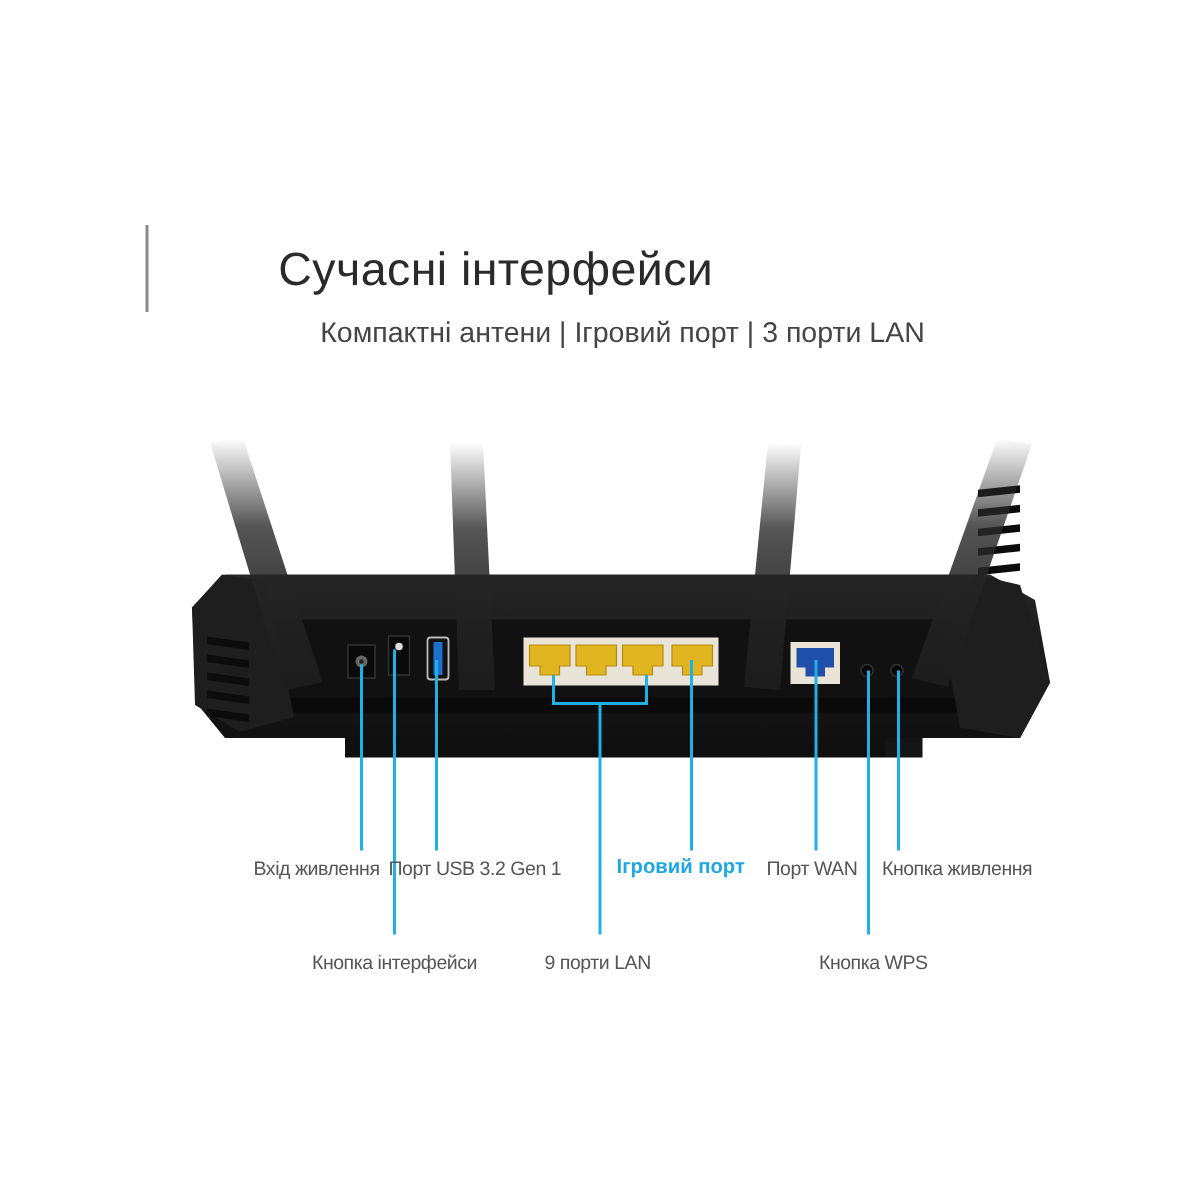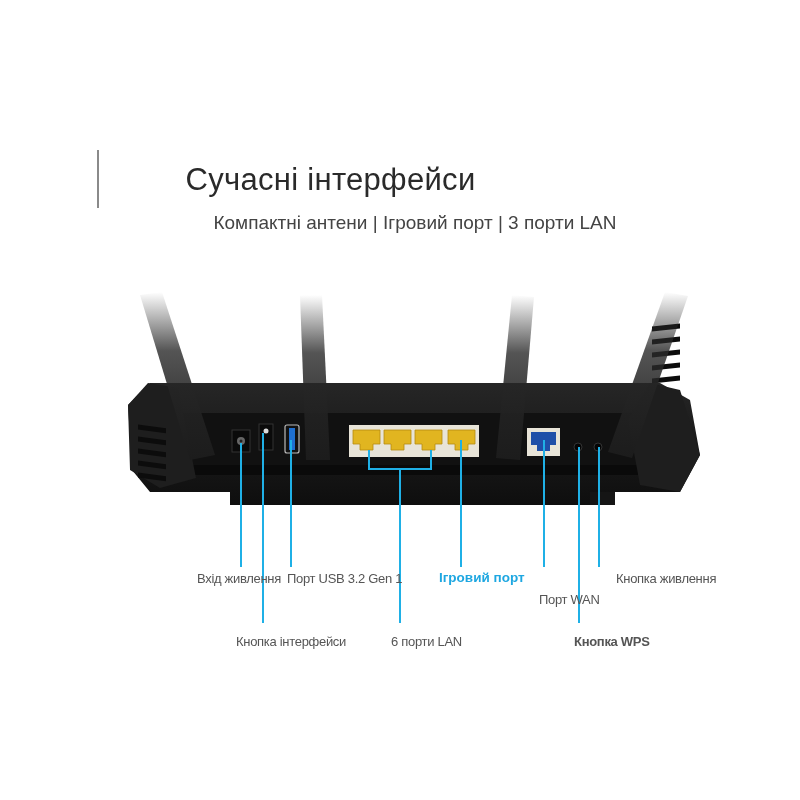--- a/index.html
+++ b/index.html
@@ -8,21 +8,21 @@
 
     .vbar { position: absolute; left: 97px; top: 150px; width: 2px; height: 58px; background: #8a8a8a; }
 
     .title { position: absolute; left: 0; width: 661px; top: 162px; text-align: center;
       font-size: 31px; font-weight: 300; color: #2a2a2a; letter-spacing: 0.3px; }
     .subtitle { position: absolute; left: 0; width: 830px; top: 212px; text-align: center;
       font-size: 19px; color: #444; }
 
     .router { position: absolute; left: 0; top: 0; width: 800px; height: 800px; }
 
-    .label { position: absolute; font-size: 13px; color: #555; white-space: nowrap; letter-spacing: -0.3px; margin-left: 28px; }
+    .label { position: absolute; font-size: 13px; color: #555; white-space: nowrap; letter-spacing: -0.3px; }
     .label.accent { color: #1ea7e1; font-weight: bold; font-size: 13.5px; letter-spacing: 0; }
 
     .line { position: absolute; background: #1fb0e6; }
   </style>
 </head>
 <body>
 
 <div class="vbar"></div>
 
 <div class="title">Сучасні інтерфейси</div>
@@ -118,17 +118,17 @@
 <div class="line" style="left:430px; top:450px; width:2px; height:20px;"></div>
 <div class="line" style="left:399px; top:468px; width:2px; height:155px;"></div>
 <div class="line" style="left:460px; top:440px; width:2px; height:127px;"></div>
 <div class="line" style="left:543px; top:440px; width:2px; height:127px;"></div>
 <div class="line" style="left:578px; top:447px; width:2px; height:176px;"></div>
 <div class="line" style="left:598px; top:447px; width:2px; height:120px;"></div>
 
 <div class="label" style="left:169px; top:571px;">Вхід живлення</div>
 <div class="label" style="left:259px; top:571px;">Порт USB 3.2 Gen 1</div>
 <div class="label accent" style="left:411px; top:570px;">Ігровий порт</div>
-<div class="label" style="left:511px; top:592px;">Порт WAN</div>
+<div class="label" style="left:511px; top:571px;">Порт WAN</div>
 <div class="label" style="left:588px; top:571px;">Кнопка живлення</div>
 <div class="label" style="left:208px; top:634px;">Кнопка інтерфейси</div>
-<div class="label" style="left:363px; top:634px;">6 порти LAN</div>
-<div class="label" style="left:546px; top:634px;font-weight:bold;">Кнопка WPS</div>
+<div class="label" style="left:363px; top:634px;">9 порти LAN</div>
+<div class="label" style="left:546px; top:634px;">Кнопка WPS</div>
 
 </body></html>

